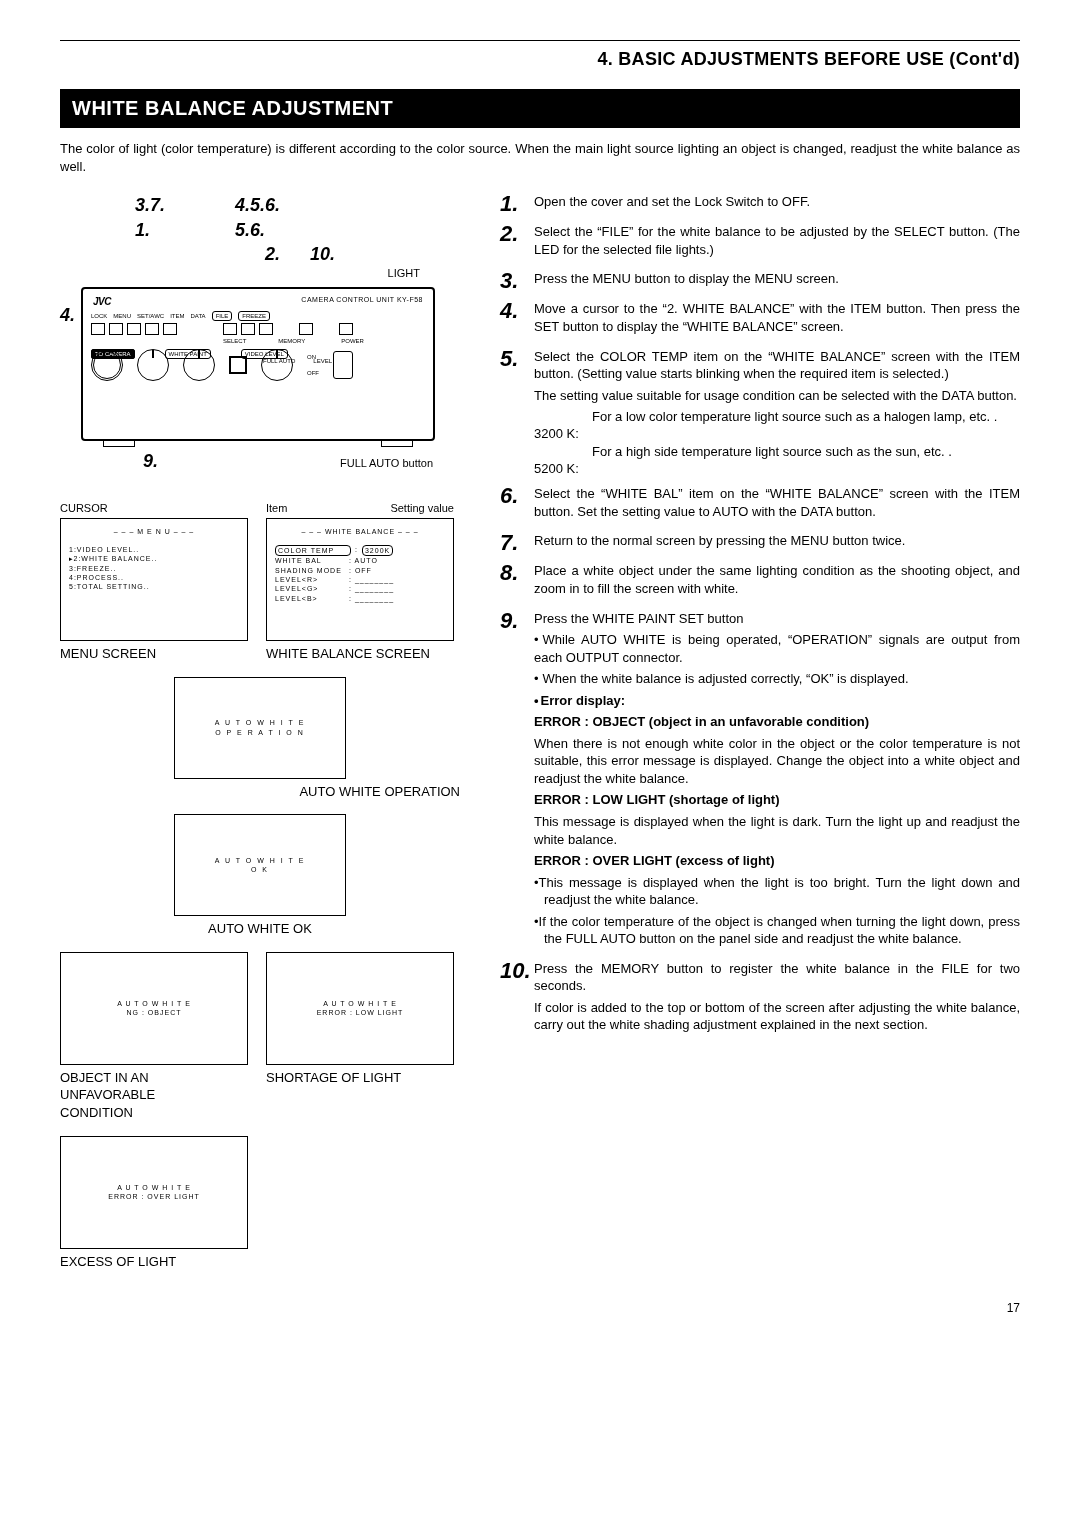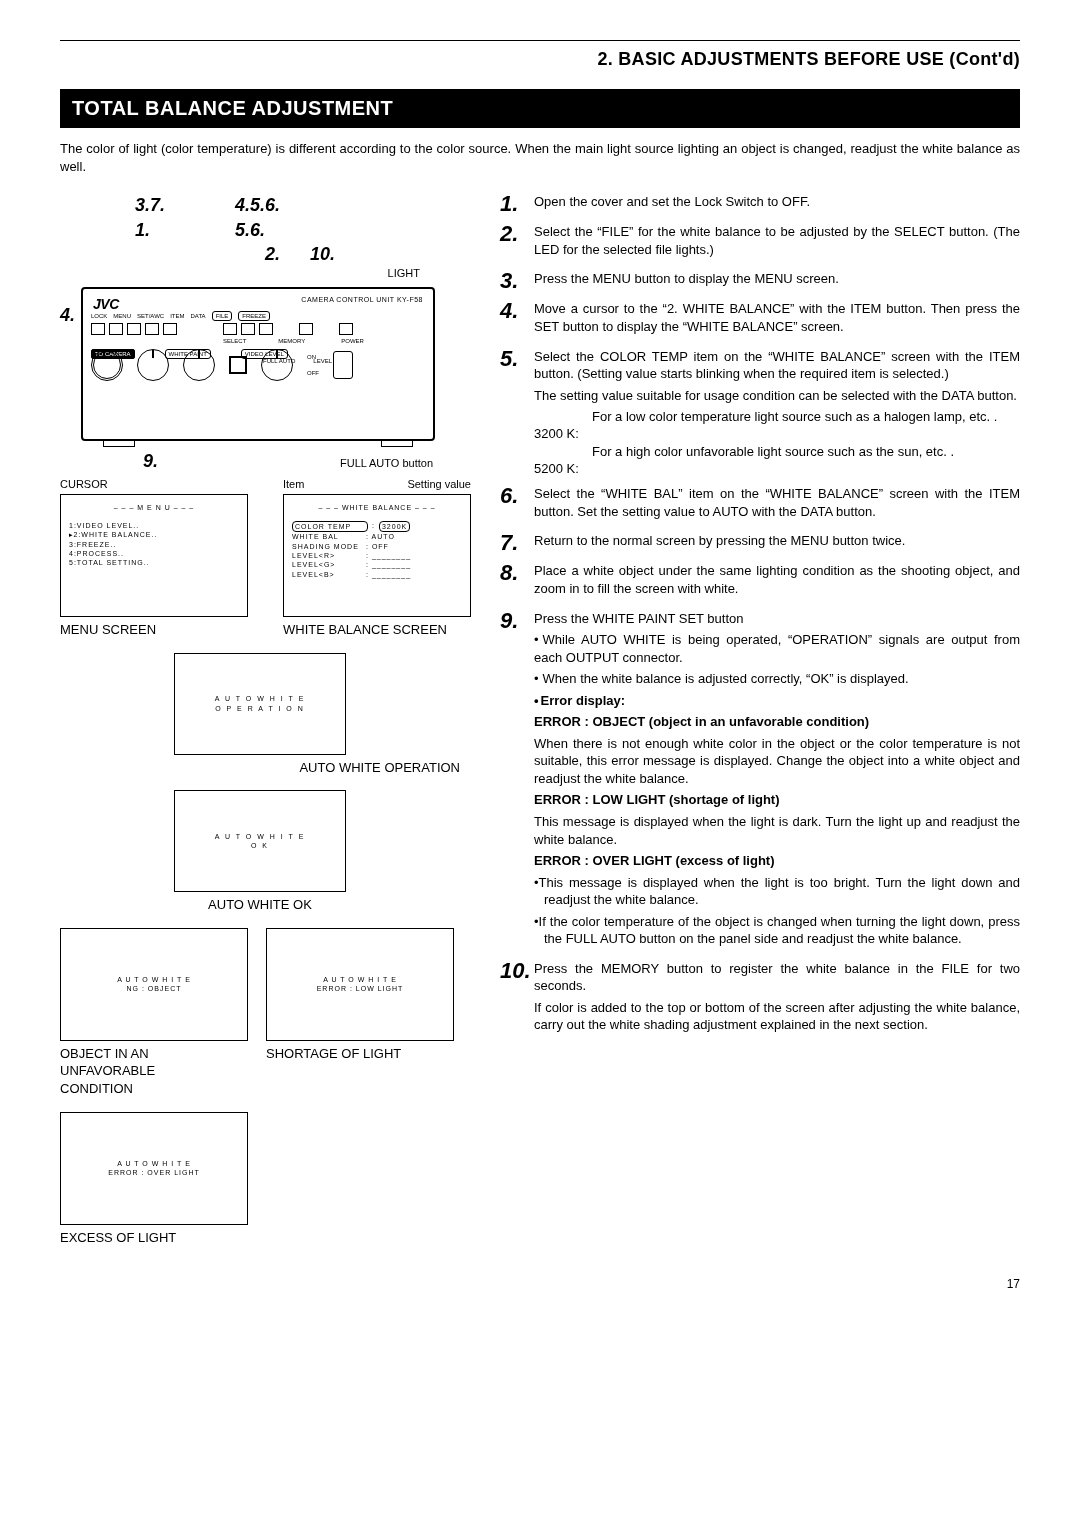--- a/index.html
+++ b/index.html
@@ -71,21 +71,21 @@
     border:2px solid #000;
     border-radius:4px;
     width:350px;
     height:150px;
     position:relative;
     margin-top:6px;
     margin-left:6px;
   }
   .panel-logo {
     position:absolute; top:6px; left:10px;
-    font-weight:bold; font-style:italic; font-size:14px;
+    font-weight:bold; font-style:italic; font-size:10px;
     letter-spacing:-0.5px;
   }
   .panel-title {
     position:absolute; top:6px; right:10px; font-size:7px; letter-spacing:0.5px;
   }
   .panel-row1 {
     position:absolute; top:22px; left:8px; right:8px;
     display:flex; align-items:center; gap:6px; font-size:6px;
   }
   .tinybox { border:1px solid #000; width:12px; height:10px; }
@@ -112,21 +112,21 @@
     display:flex; justify-content:space-between;
   }
   .foot { width:30px; height:6px; border:1px solid #000; border-top:none;}
   .below-panel {
     display:flex; justify-content:space-between;
     margin:8px 0 4px 68px; width:290px;
     align-items:baseline;
   }
   .below-panel .num {font-style:italic; font-weight:bold; font-size:18px;}
   .screens-row {
-    display:flex; gap:35px; margin-top:0;
+    display:flex; gap:18px; margin-top:24px;
   }
   .screen-box {
     border:1px solid #000;
     width:170px; height:105px;
     font-size:7px;
     padding:8px;
     letter-spacing:1px;
     position:relative;
   }
   .screen-box .title-line { text-align:center; margin-bottom:8px;}
@@ -175,22 +175,22 @@
   .plain-bullet { padding-left:10px; text-indent:-10px; margin:2px 0;}
   .plain-bullet::before { content:"\2022 "; }
   .page-num {
     text-align:right; font-size:12px; margin-top:30px;
   }
 </style>
 </head>
 <body>
 
 <div class="hr-top"></div>
-<div class="chapter-title">2. BASIC ADJUSTMENTS BEFORE USE (Cont'd)</div>
-<div class="section-banner">TOTAL BALANCE ADJUSTMENT</div>
+<div class="chapter-title">4. BASIC ADJUSTMENTS BEFORE USE (Cont'd)</div>
+<div class="section-banner">WHITE BALANCE ADJUSTMENT</div>
 <div class="intro-text">The color of light (color temperature) is different according to the color source. When the main light source lighting an object is changed, readjust the white balance as well.</div>
 
 <div class="columns">
 
   <div class="left-col">
 
     <div class="diagram-row">
       <div class="callout-left">4.</div>
       <div style="flex:1">
         <div class="callouts">
@@ -400,21 +400,21 @@
         <div class="step-num">5.</div>
       <div class="step-body">
         <p>Select the COLOR TEMP item on the “WHITE BALANCE” screen with the ITEM button. (Setting value starts blinking when the required item is selected.)</p>
         <p>The setting value suitable for usage condition can be selected with the DATA button.</p>
         <div class="kv-line">
             <span class="k">3200 K:</span>
             <span style="flex:1;text-align:justify">For a low color temperature light source such as a halogen lamp, etc. .</span>
           </div>
         <div class="kv-line">
             <span class="k">5200 K:</span>
-            <span style="flex:1;text-align:justify">For a high color unfavorable light source such as the sun, etc. .</span>
+            <span style="flex:1;text-align:justify">For a high side temperature light source such as the sun, etc. .</span>
           </div>
       </div>
       </div>
 
     <div class="step">
         <div class="step-num">6.</div>
       <div class="step-body">
           <p>Select the “WHITE BAL” item on the “WHITE BALANCE” screen with the ITEM button. Set the setting value to AUTO with the DATA button.</p>
         </div>
       </div>

